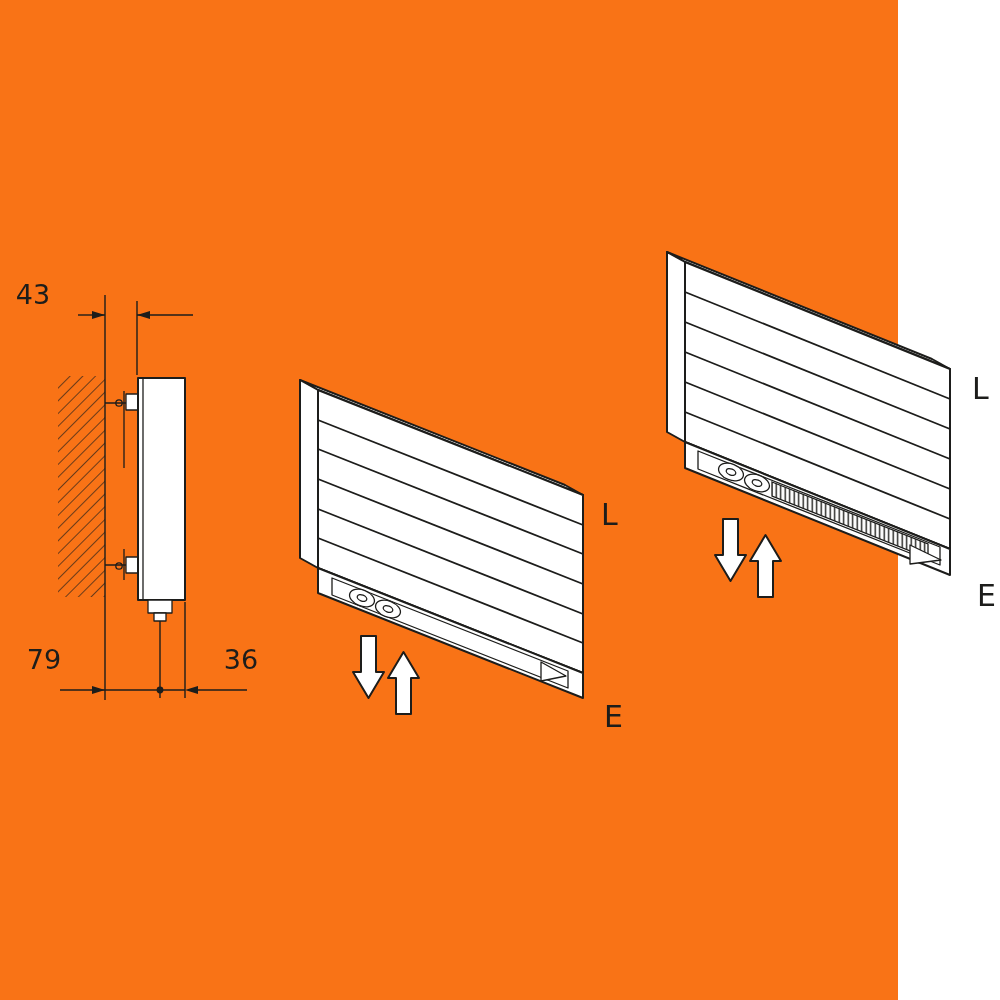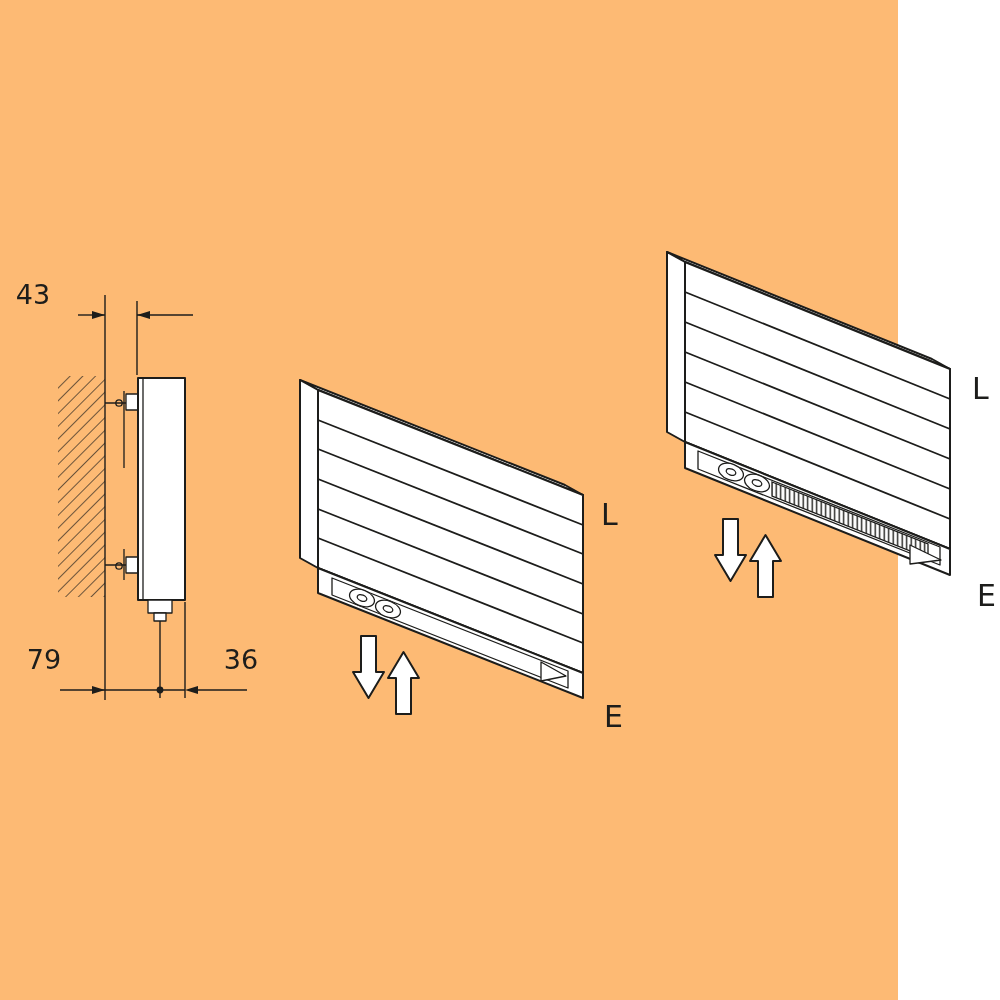--- a/index.html
+++ b/index.html
@@ -1,19 +1,19 @@
 <!DOCTYPE html>
 <html><head>
 <meta charset="utf-8">
 <style>
   html,body{margin:0;padding:0;background:#ffffff;}
   .canvas{
     position:relative;
     width:898px;height:1000px;
-    background:#fdba74;
+    background:#f97316;
     font-family:"DejaVu Sans", sans-serif;
   }
   svg{display:block;}
   .outline{fill:#ffffff;stroke:#1d1d1b;stroke-width:2;stroke-linejoin:round;}
   .face{fill:#ffffff;stroke:#1d1d1b;stroke-width:2;stroke-linejoin:round;}
   .slat{fill:none;stroke:#1d1d1b;stroke-width:1.8;}
   .thin{fill:#ffffff;stroke:#1d1d1b;stroke-width:1.3;stroke-linejoin:round;}
   .thinln{fill:none;stroke:#1d1d1b;stroke-width:1.3;}
   .dim{fill:none;stroke:#1d1d1b;stroke-width:1.4;}
   .dimfill{fill:#1d1d1b;stroke:none;}

